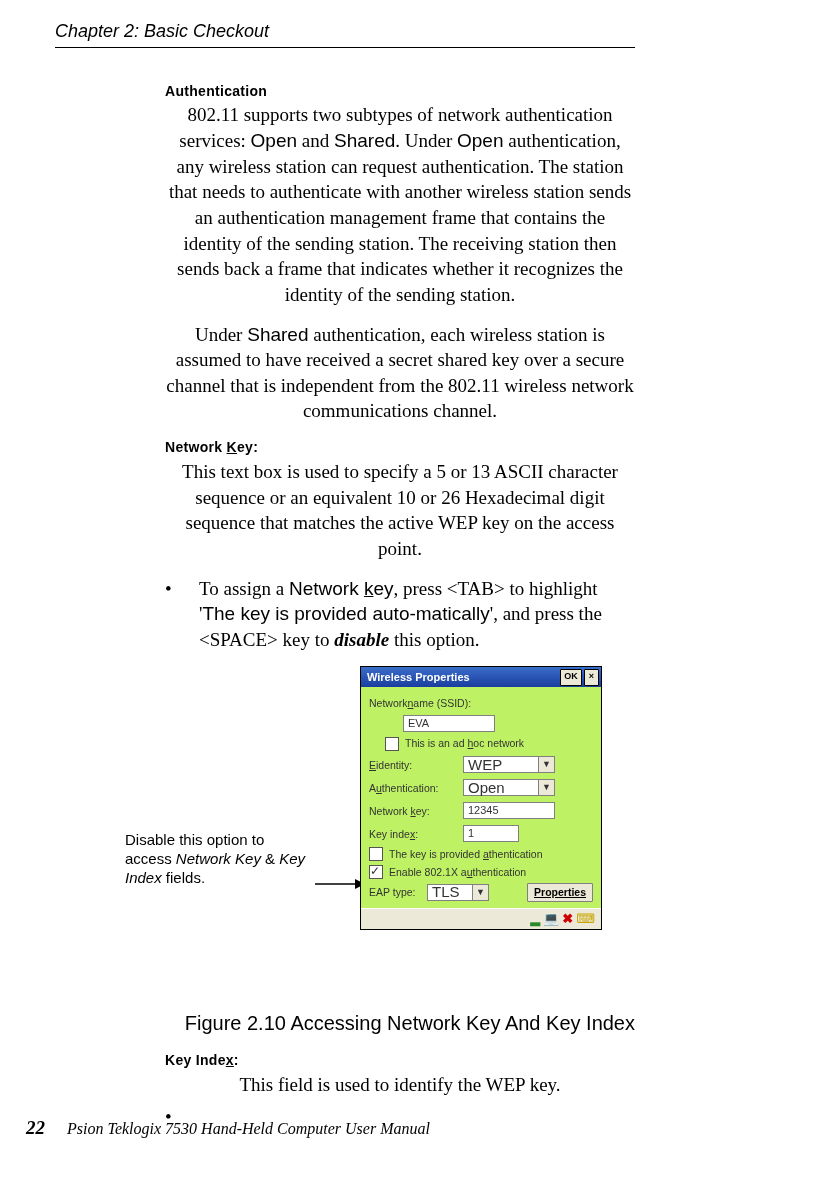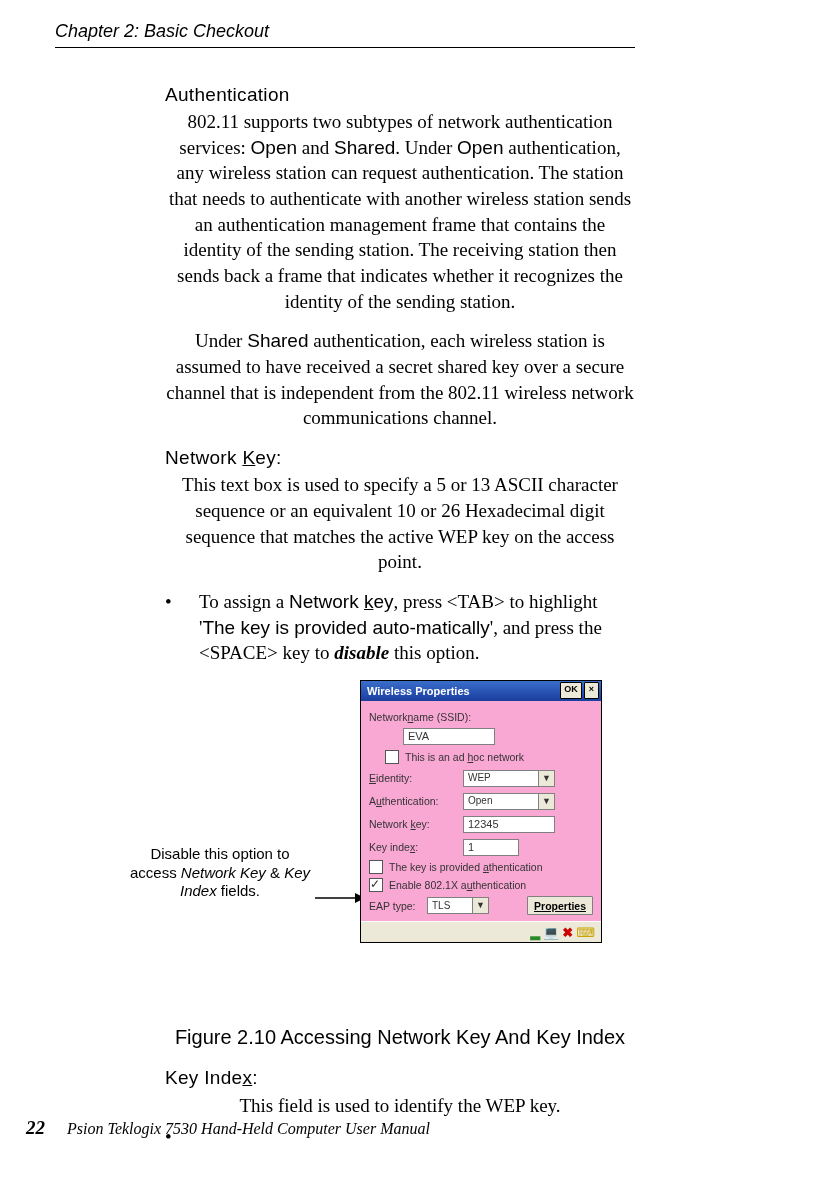--- a/index.html
+++ b/index.html
@@ -2,58 +2,58 @@
 <html><head>
 <meta charset="utf-8">
 <style>
 html,body{margin:0;padding:0;background:#fff;color:#000;font-family:"Times New Roman",Times,serif;font-size:19px;line-height:1.35}
 .page{width:680px;height:1197px;position:relative;box-sizing:border-box;padding:20px 45px 0 55px}
 .header{font-family:Arial,Helvetica,sans-serif;font-size:18px;font-style:italic;line-height:1.25}
 .header .chapter{font-weight:400}
 .header .section{font-weight:700}
 .rule{border:none;border-top:1px solid #000;margin:4px 0 34px 0}
 .body{margin-left:110px}
-.h-auth{font-family:Arial,Helvetica,sans-serif;font-weight:400;font-size:19px;letter-spacing:0.3px;margin:0 0 2px 0;font-stretch:condensed}
+.h-auth{font-family:Arial,Helvetica,sans-serif;font-weight:700;font-size:14px;letter-spacing:0.3px;margin:0 0 2px 0;font-stretch:condensed}
 .p{margin:0 0 14px 0;text-align:center}
 .term{font-family:Arial,Helvetica,sans-serif;font-stretch:condensed}
 .u{text-decoration:underline}
 .bullet{display:flex;margin:0 0 14px 0}
 .bullet .dot{width:34px;flex:none}
 .bi{font-weight:700;font-style:italic}
 .figwrap{position:relative;margin:6px 0 6px 0}
-.callout{position:absolute;left:-40px;top:165px;width:190px;font-family:Arial,Helvetica,sans-serif;font-size:15px;line-height:1.25;font-stretch:condensed;text-align:center}
+.callout{position:absolute;left:-40px;top:165px;width:190px;font-family:Arial,Helvetica,sans-serif;font-size:15px;line-height:1.25;font-stretch:condensed;text-align:left}
 .callout .it{font-style:italic}
 .arrow{position:absolute;left:150px;top:211px}
-.winbox{position:absolute;left:195px;top:0;width:240px;background:#f9a8d4;border:1px solid #000;font-family:Tahoma,Arial,sans-serif;font-size:10.5px}
+.winbox{position:absolute;left:195px;top:0;width:240px;background:#bef264;border:1px solid #000;font-family:Tahoma,Arial,sans-serif;font-size:10.5px}
 .titlebar{background:linear-gradient(#3a6ecb,#1a3d9e);color:#fff;display:flex;align-items:center;height:20px;padding:0 2px 0 6px;font-weight:700;font-size:11px}
 .titlebar .spacer{flex:1}
 .tbtn{background:#ece9d8;color:#000;border:1px solid #000;height:15px;line-height:13px;font-size:9px;font-weight:700;padding:0 3px;margin-left:2px;border-radius:1px;font-family:Tahoma,Arial}
 .tbtn.close{padding:0 4px}
 .pane{padding:6px 8px 6px 8px;color:#333}
 .row{display:flex;align-items:center;margin:3px 0;height:20px}
 .row.lbl{height:14px}
 .lblcol{width:94px}
 .field{background:#fff;border:1px solid #808080;height:17px;box-sizing:border-box;padding:0 4px;line-height:15px;font-size:11px}
 .ssid{width:92px;margin-left:34px}
 .cbox{display:flex;align-items:flex-end;margin:2px 0 4px 16px}
 .cbox .box{width:12px;height:12px;border:1px solid #555;background:#fff;margin-right:6px;position:relative;flex:none}
 .cbox .box.ch::after{content:"✓";position:absolute;left:0;top:-3px;font-size:12px}
 .cbox.auto{margin-left:0}
 .sel{display:flex;align-items:center;background:#fff;border:1px solid #808080;height:17px;box-sizing:border-box;width:92px}
-.sel .sval{flex:1;padding:0 4px;font-size:10px}
+.sel .sval{flex:1;padding:0 4px;font-size:15px}
 .sel .dbtn{width:15px;border-left:1px solid #808080;background:#ece9d8;text-align:center;line-height:15px;font-size:9px}
 .small{width:56px}
 .eaprow{display:flex;align-items:center;margin-top:4px}
 .eaprow .lblcol{width:58px}
 .eaprow .sel{width:62px}
 .propbtn{margin-left:auto;background:#ece9d8;border:1px solid #808080;border-radius:1px;height:19px;padding:0 6px;font-size:10.5px;font-weight:700;text-decoration:underline}
 .taskbar{height:20px;background:#ece9d8;border-top:1px solid #fff;display:flex;align-items:center;justify-content:flex-end;padding-right:6px;gap:3px}
 .tray{font-size:13px}
 .figspace{height:338px}
-.figcap{font-family:Arial,Helvetica,sans-serif;text-align:center;font-size:20px;margin:6px 0 14px 0;font-stretch:condensed}
+.figcap{font-family:Arial,Helvetica,sans-serif;text-align:right;font-size:20px;margin:6px 0 14px 0;font-stretch:condensed}
 .footer{position:absolute;left:26px;bottom:56px;font-family:Liberation Serif, serif;font-size:16px;font-style:italic}
 .footer .pg{font-weight:700;font-style:italic;margin-right:22px;font-size:19px}
 </style>
 </head>
 <body>
 <div class="page">
 
 <div class="header">
   <div class="chapter">Chapter 2: Basic Checkout</div>
 </div>

